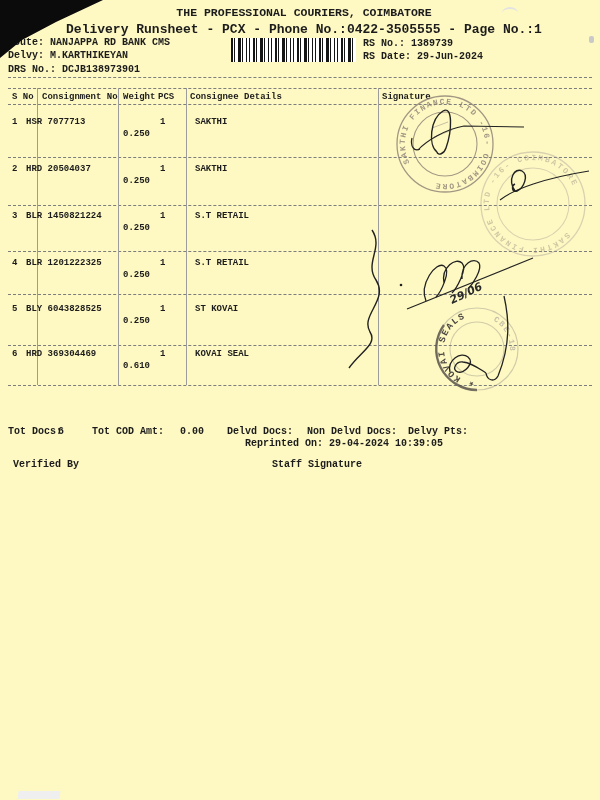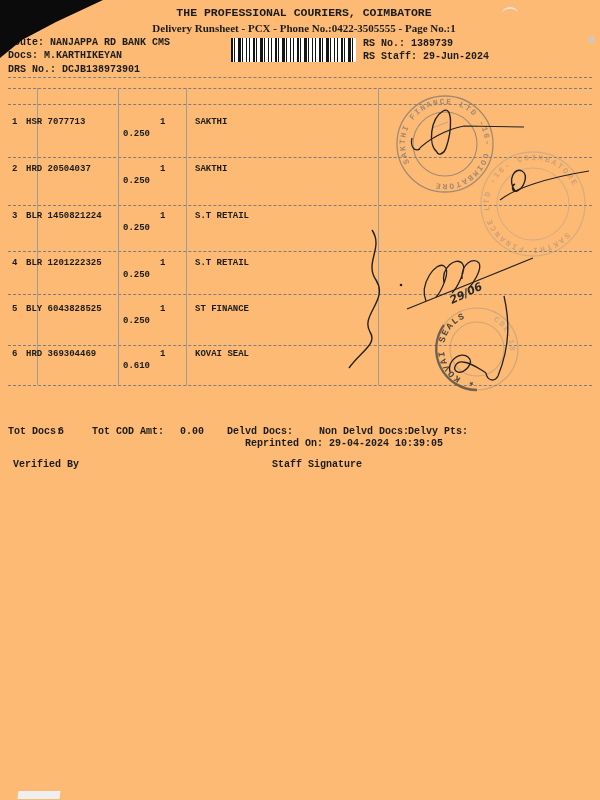--- a/index.html
+++ b/index.html
@@ -1,20 +1,20 @@
 <!DOCTYPE html>
 <html><head>
 <meta charset="utf-8">
 <style>
   html,body{margin:0;padding:0;background:#ffffff;}
-  .page{position:relative;width:600px;height:800px;background:#fdba74;overflow:hidden;
+  .page{position:relative;width:600px;height:800px;background:#fef9c3;overflow:hidden;
         font-family:"Liberation Mono","DejaVu Sans Mono",monospace;color:#1c1c1c;font-weight:bold;}
   .abs{position:absolute;white-space:pre;}
   .t1{font-size:11.5px;letter-spacing:0;}
-  .t2{font-size:11px;font-family:Liberation Serif, serif;}
+  .t2{font-size:13px;}
   .info{font-size:10px;}
   .small{font-size:10px;margin-top:32px;}
   .dash{position:absolute;left:8px;width:584px;height:0;border-top:1px dashed #7d7d7d;}
   .vline{position:absolute;width:1px;background:#9c9c9c;top:88px;height:297px;}
   .fold{position:absolute;left:0;top:0;width:103px;height:58px;background:#0b0b0b;
         clip-path:polygon(0 0,103px 0,56px 22px,22px 40px,0 58px);}
   .barcode{position:absolute;left:231px;top:38px;width:125px;height:24px;
      background:repeating-linear-gradient(90deg,#141414 0 2px,#fff 2px 3px,#141414 3px 4px,#fff 4px 7px,
      #141414 7px 10px,#fff 10px 11px,#141414 11px 12px,#fff 12px 15px,#141414 15px 16px,#fff 16px 18px,
      #141414 18px 19px,#fff 19px 22px);}
@@ -29,43 +29,51 @@
 </style>
 </head>
 <body>
 
 <div class="page">
 
   <div class="abs t1" style="left:0;right:0;top:6px;text-align:center;padding-left:8px;">THE PROFESSIONAL COURIERS, COIMBATORE</div>
   <div class="abs t2" style="left:0;right:0;top:22px;text-align:center;padding-left:8px;">Delivery Runsheet - PCX - Phone No.:0422-3505555 - Page No.:1</div>
 
   <div class="abs info" style="left:8px;top:37px;"><span>Route:</span> <span>NANJAPPA RD BANK CMS</span></div>
-  <div class="abs info" style="left:8px;top:50px;"><span>Docs:</span> <span>M.KARTHIKEYAN</span></div>
+  <div class="abs info" style="left:8px;top:50px;"><span>Delvy:</span> <span>M.KARTHIKEYAN</span></div>
   <div class="abs info" style="left:8px;top:64px;"><span>DRS No.:</span> <span>DCJB138973901</span></div>
 
   <div class="barcode"></div>
 
   <div class="abs info" style="left:363px;top:38px;"><span>RS No.:</span> <span>1389739</span></div>
-  <div class="abs info" style="left:363px;top:51px;"><span>RS Staff:</span> <span>29-Jun-2024</span></div>
+  <div class="abs info" style="left:363px;top:51px;"><span>RS Date:</span> <span>29-Jun-2024</span></div>
 
   <div class="dash" style="top:77px;"></div>
   <div class="dash" style="top:88px;"></div>
   <div class="dash" style="top:104px;"></div>
   <div class="dash" style="top:157px;"></div>
   <div class="dash" style="top:205px;"></div>
   <div class="dash" style="top:251px;"></div>
   <div class="dash" style="top:294px;"></div>
   <div class="dash" style="top:345px;"></div>
   <div class="dash" style="top:385px;"></div>
 
   <div class="vline" style="left:37px;"></div>
   <div class="vline" style="left:118px;"></div>
   <div class="vline" style="left:186px;"></div>
   <div class="vline" style="left:378px;"></div>
 
+  <div class="row" style="top:92px;">
+    <span class="cell hx-sno">S No</span>
+    <span class="cell hx-con">Consignment No</span>
+    <span class="cell hx-wt">Weight</span>
+    <span class="cell hx-pcs">PCS</span>
+    <span class="cell hx-cd">Consignee Details</span>
+    <span class="cell hx-sig">Signature</span>
+  </div>
 
   <div class="row" style="top:117px;">
     <span class="cell x-sno">1</span>
     <span class="cell x-con">HSR 7077713</span>
     <span class="cell x-wt">0.250</span>
     <span class="cell x-pcs">1</span>
     <span class="cell x-cd">SAKTHI</span>
   </div>
   <div class="row" style="top:164px;">
     <span class="cell x-sno">2</span>
@@ -86,37 +94,37 @@
     <span class="cell x-con">BLR 1201222325</span>
     <span class="cell x-wt">0.250</span>
     <span class="cell x-pcs">1</span>
     <span class="cell x-cd">S.T RETAIL</span>
   </div>
   <div class="row" style="top:304px;">
     <span class="cell x-sno">5</span>
     <span class="cell x-con">BLY 6043828525</span>
     <span class="cell x-wt">0.250</span>
     <span class="cell x-pcs">1</span>
-    <span class="cell x-cd">ST FINANCE</span>
+    <span class="cell x-cd">ST KOVAI</span>
   </div>
   <div class="row" style="top:349px;">
     <span class="cell x-sno">6</span>
     <span class="cell x-con">HRD 369304469</span>
     <span class="cell x-wt">0.610</span>
     <span class="cell x-pcs">1</span>
     <span class="cell x-cd">KOVAI SEAL</span>
   </div>
 
   <div>
     <span class="abs small" style="left:8px;top:394px;">Tot Docs:</span>
     <span class="abs small" style="left:58px;top:394px;">6</span>
     <span class="abs small" style="left:92px;top:394px;">Tot COD Amt:</span>
     <span class="abs small" style="left:180px;top:394px;">0.00</span>
     <span class="abs small" style="left:227px;top:394px;">Delvd Docs:</span>
-    <span class="abs small" style="left:319px;top:394px;">Non Delvd Docs:</span>
+    <span class="abs small" style="left:307px;top:394px;">Non Delvd Docs:</span>
     <span class="abs small" style="left:408px;top:394px;">Delvy Pts:</span>
   </div>
   <div class="abs small" style="left:245px;top:406px;">Reprinted On: 29-04-2024 10:39:05</div>
   <div class="abs small" style="left:13px;top:427px;">Verified By</div>
   <div class="abs small" style="left:272px;top:427px;">Staff Signature</div>
 
   <svg class="ink" width="600" height="800" viewBox="0 0 600 800">
 
     <g opacity="0.78">
       <circle cx="445" cy="144" r="48" fill="none" stroke="#8a7c72" stroke-width="1.3"></circle>

